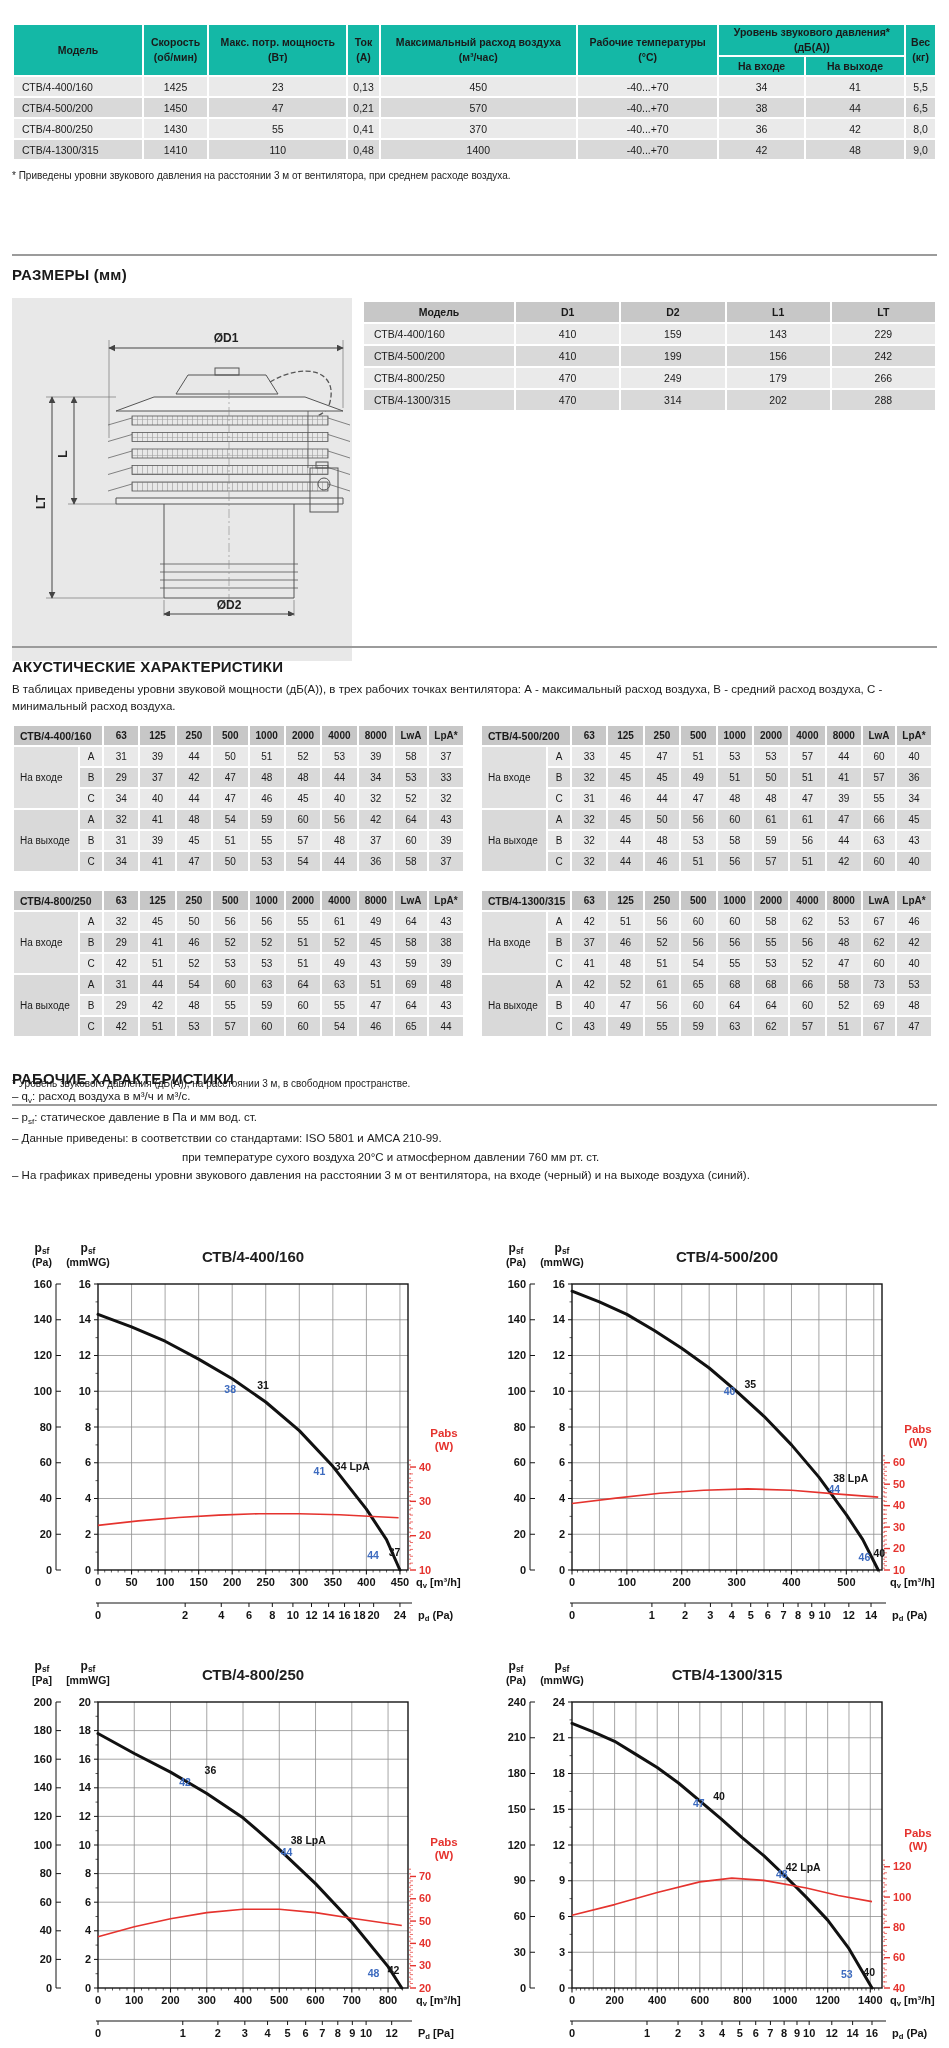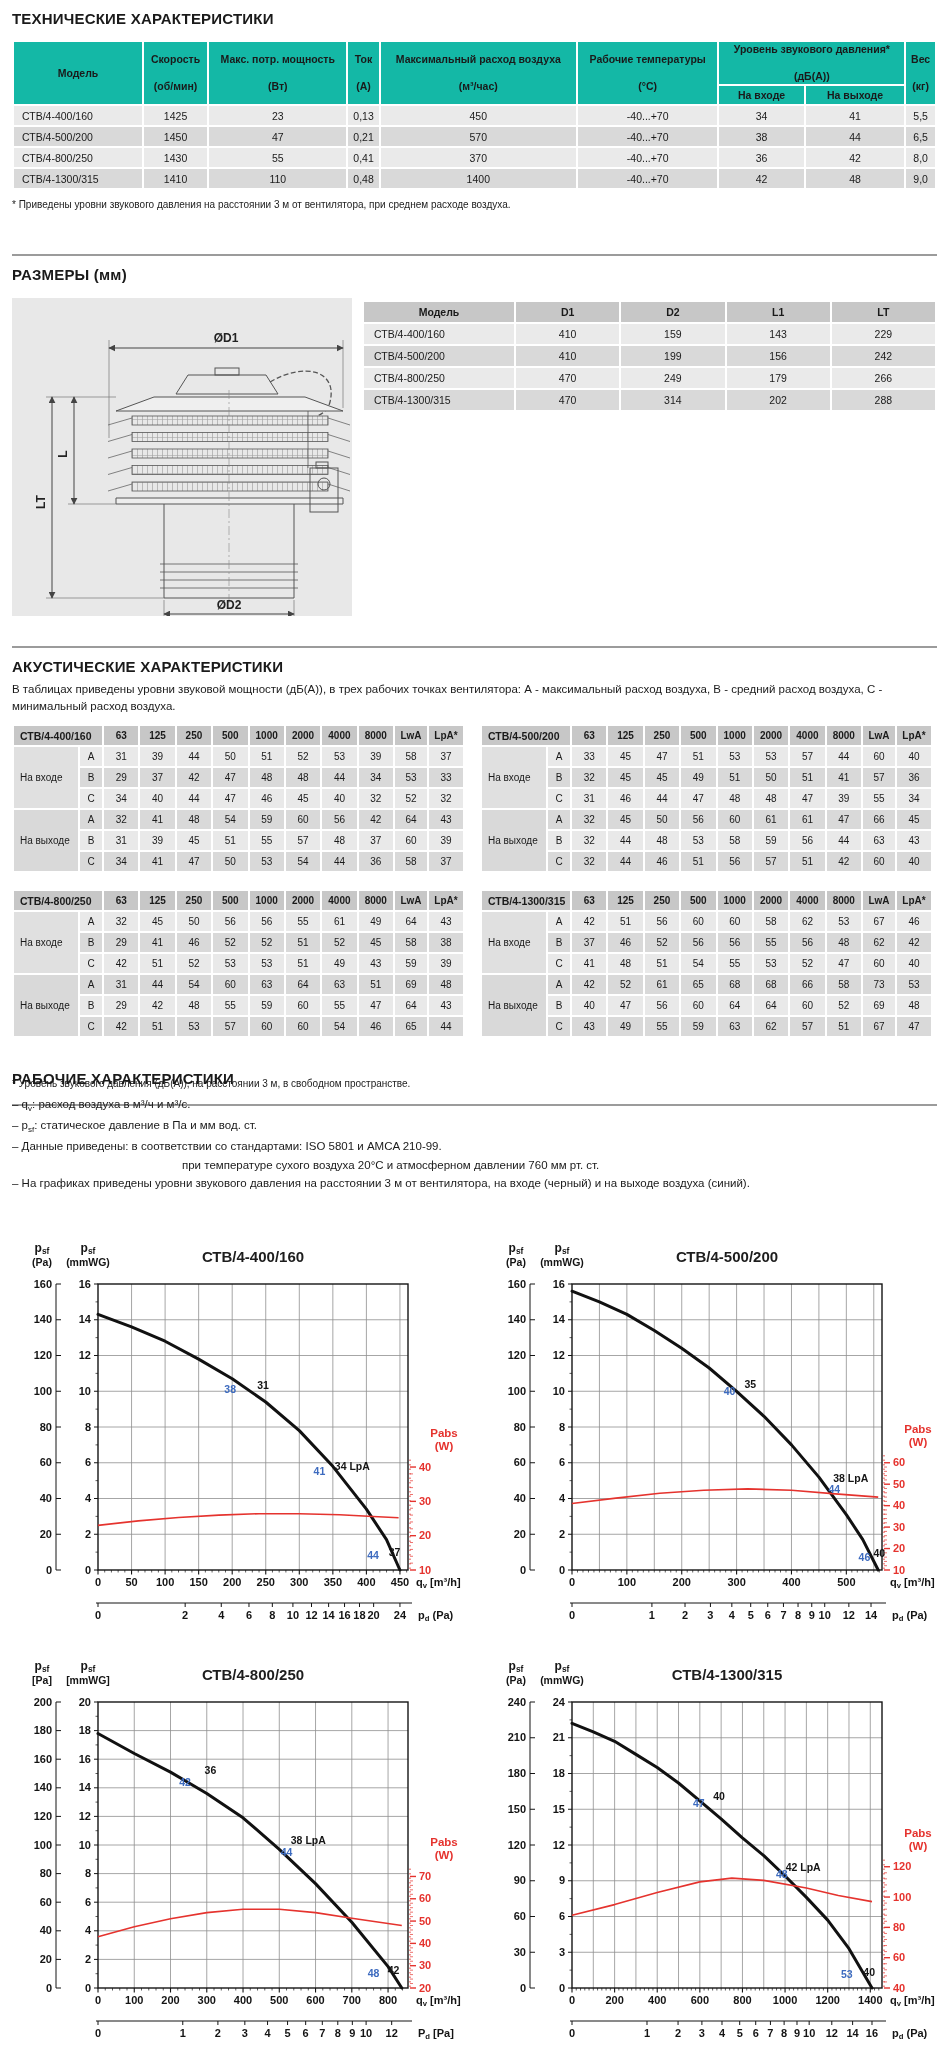--- a/index.html
+++ b/index.html
@@ -10,21 +10,21 @@
   }
   .abs{position:absolute;}
   .sec-title{font-size:15px;font-weight:bold;letter-spacing:.2px;margin:0;}
   .divider{position:absolute;left:12px;right:12px;height:0;border-top:2px solid #9b9b9b;}
 
   
   table{border-collapse:separate;border-spacing:2px;}
   th,td{padding:1px 3px;text-align:center;vertical-align:middle;}
   .spec{width:925px;font-size:10.5px;}
   .spec th{background:#14b8a6;font-weight:bold;line-height:1.25;}
-  .spec th .unit{margin-top:14px;font-weight:bold;}
+  .spec th .unit{margin-top:2px;font-weight:bold;}
   .spec td{background:#eaeaea;height:17px;}
   .spec tr.dark td{background:#d9d9d9;}
   .spec td.model{text-align:left;padding-left:8px;}
   .spec .subhead th{height:16px;}
 
   .dims{width:575px;font-size:10.5px;}
   .dims th{background:#c7c7c7;font-weight:bold;height:18px;}
   .dims td{background:#eaeaea;height:18px;}
   .dims tr.dark td{background:#d9d9d9;}
   .dims td.model{text-align:left;padding-left:10px;}
@@ -47,21 +47,20 @@
 
   #diagram-box{background:#e8e8e8;}
   .charts-row{position:absolute;left:2px;width:947px;display:flex;}
   .chart{width:474px;height:392px;}
   svg text{font-family:"Liberation Sans",sans-serif;}
 </style>
 </head>
 <body>
 
 <div class="abs" style="top:10px;left:12px;right:12px">
-  <h2 class="sec-title">ТЕХНИЧЕСКИЕ ХАРАКТЕРИСТИКИ</h2>
   <table class="spec" style="margin-top:13px">
     <colgroup>
         <col style="width:128px">
         <col>
         <col>
         <col>
         <col>
         <col>
         <col>
         <col>
@@ -150,21 +149,21 @@
           <td>9,0</td>
         </tr>
       </tbody>
   </table>
   <div class="footnote" style="margin-top:9px">* Приведены уровни звукового давления на расстоянии 3 м от вентилятора, при среднем расходе воздуха.</div>
 </div>
 
 <div class="divider" style="top:254px"></div>
 <h2 class="sec-title abs" style="top:266px;left:12px">РАЗМЕРЫ (мм)</h2>
 
-<div id="diagram-box" class="abs" style="top:298px;left:12px;width:340px;height:318px">
+<div id="diagram-box" class="abs" style="top:298px;left:12px;width:340px;height:363px">
   <svg viewBox="0 0 340 318" width="340" height="318">
     <defs>
       <marker id="arr" viewBox="0 0 10 10" refX="9" refY="5" markerWidth="7" markerHeight="7" orient="auto-start-reverse">
         <path d="M0,0L10,5L0,10z" fill="#444"></path>
       </marker>
       <pattern id="hatch" width="5" height="9" patternUnits="userSpaceOnUse">
         <path d="M0,0V9" stroke="#8a8a8a" stroke-width="1"></path>
         <path d="M0,4.5H5" stroke="#a5a5a5" stroke-width="0.6"></path>
       </pattern>
     </defs>
@@ -739,21 +738,21 @@
           </tr>
         </tbody>
       </table>
     </div>
   </div>
 <div class="footnote abs" style="top:1078px;left:12px">* Уровень звукового давления (дБ(А)), на расстоянии 3 м, в свободном пространстве.</div>
 
 <div class="divider" style="top:1104px"></div>
 <div class="abs" style="top:1070px;left:12px;right:12px">
   <h2 class="sec-title">РАБОЧИЕ ХАРАКТЕРИСТИКИ</h2>
-  <div id="notes" class="notes" style="margin-top:8px">
+  <div id="notes" class="notes" style="margin-top:0">
       <div class="note">– q<sub>v</sub>: расход воздуха в м³/ч и м³/с.</div>
       <div class="note">– p<sub>sf</sub>: статическое давление в Па и мм вод. ст.</div>
       <div class="note">– Данные приведены: в соответствии со стандартами:  ISO 5801 и AMCA 210-99.</div>
       <div class="note indent">при температуре сухого воздуха 20°С и атмосферном давлении 760 мм рт. ст.</div>
       <div class="note">– На графиках приведены уровни звукового давления на расстоянии 3 м от вентилятора, на входе (черный) и на выходе воздуха (синий).</div>
     </div>
 </div>
 
 <div class="charts-row" style="top:1238px">
   <div class="chart"><svg viewBox="0 0 474 390" width="474" height="390">

